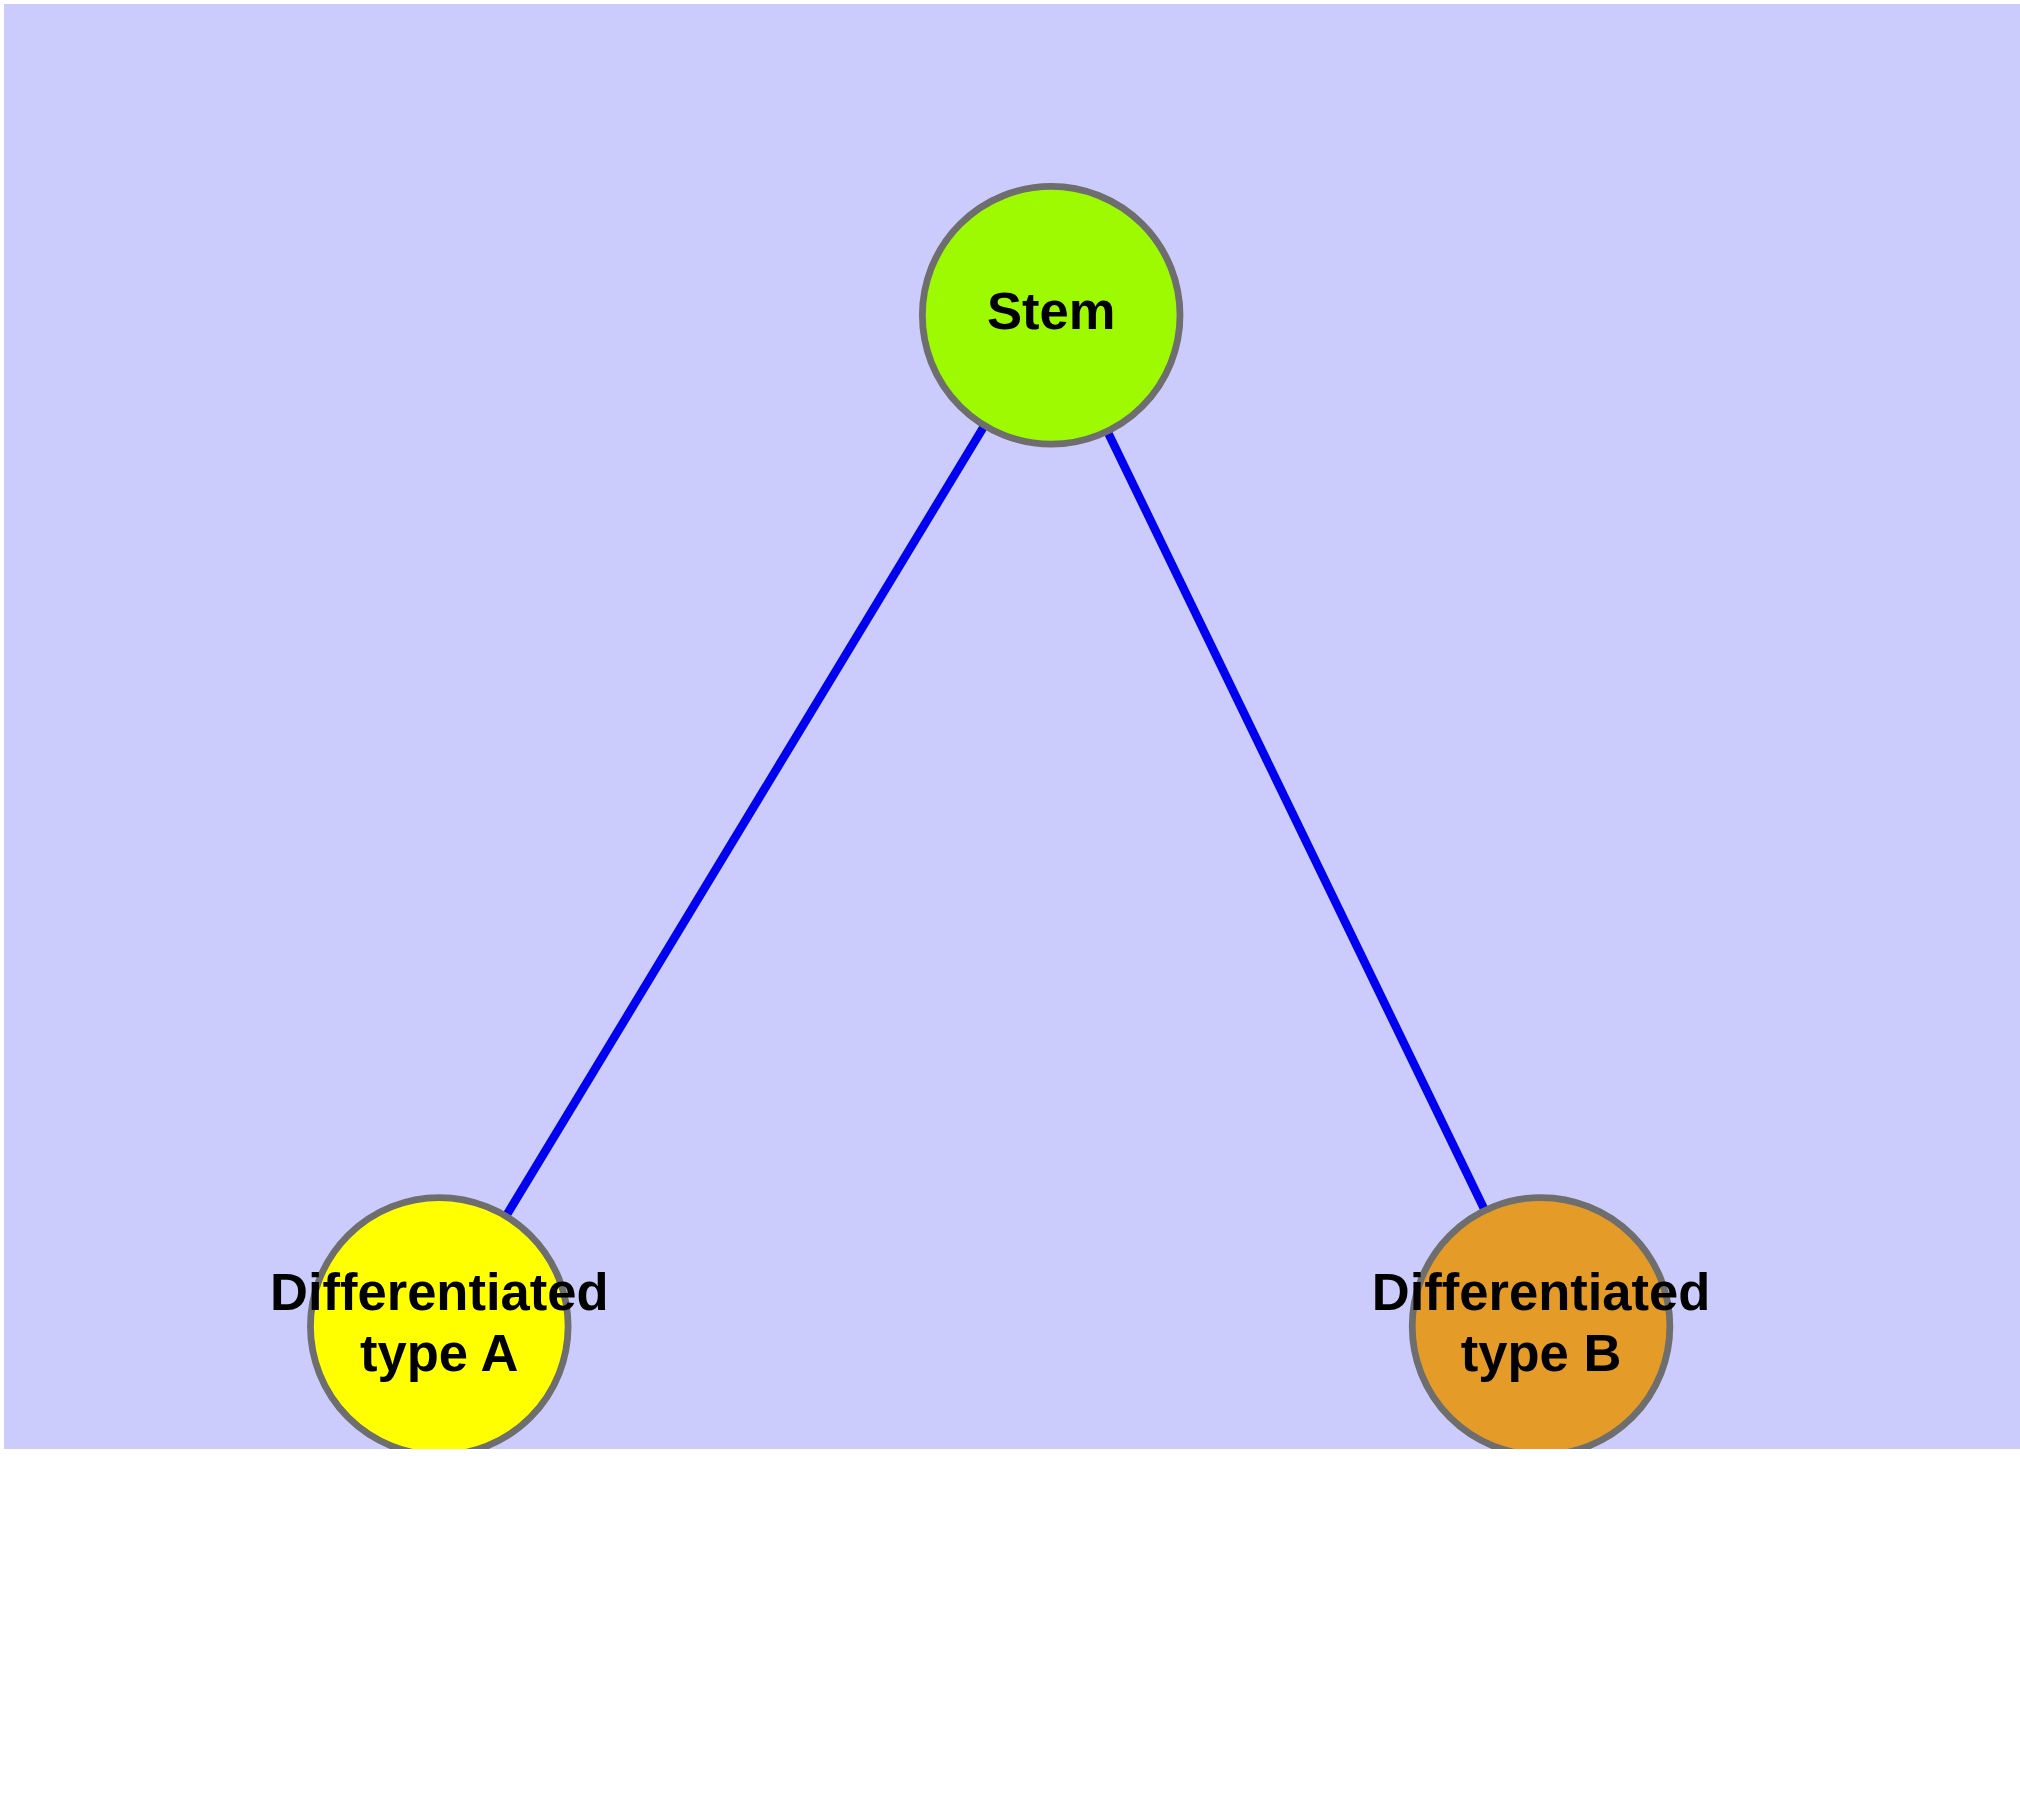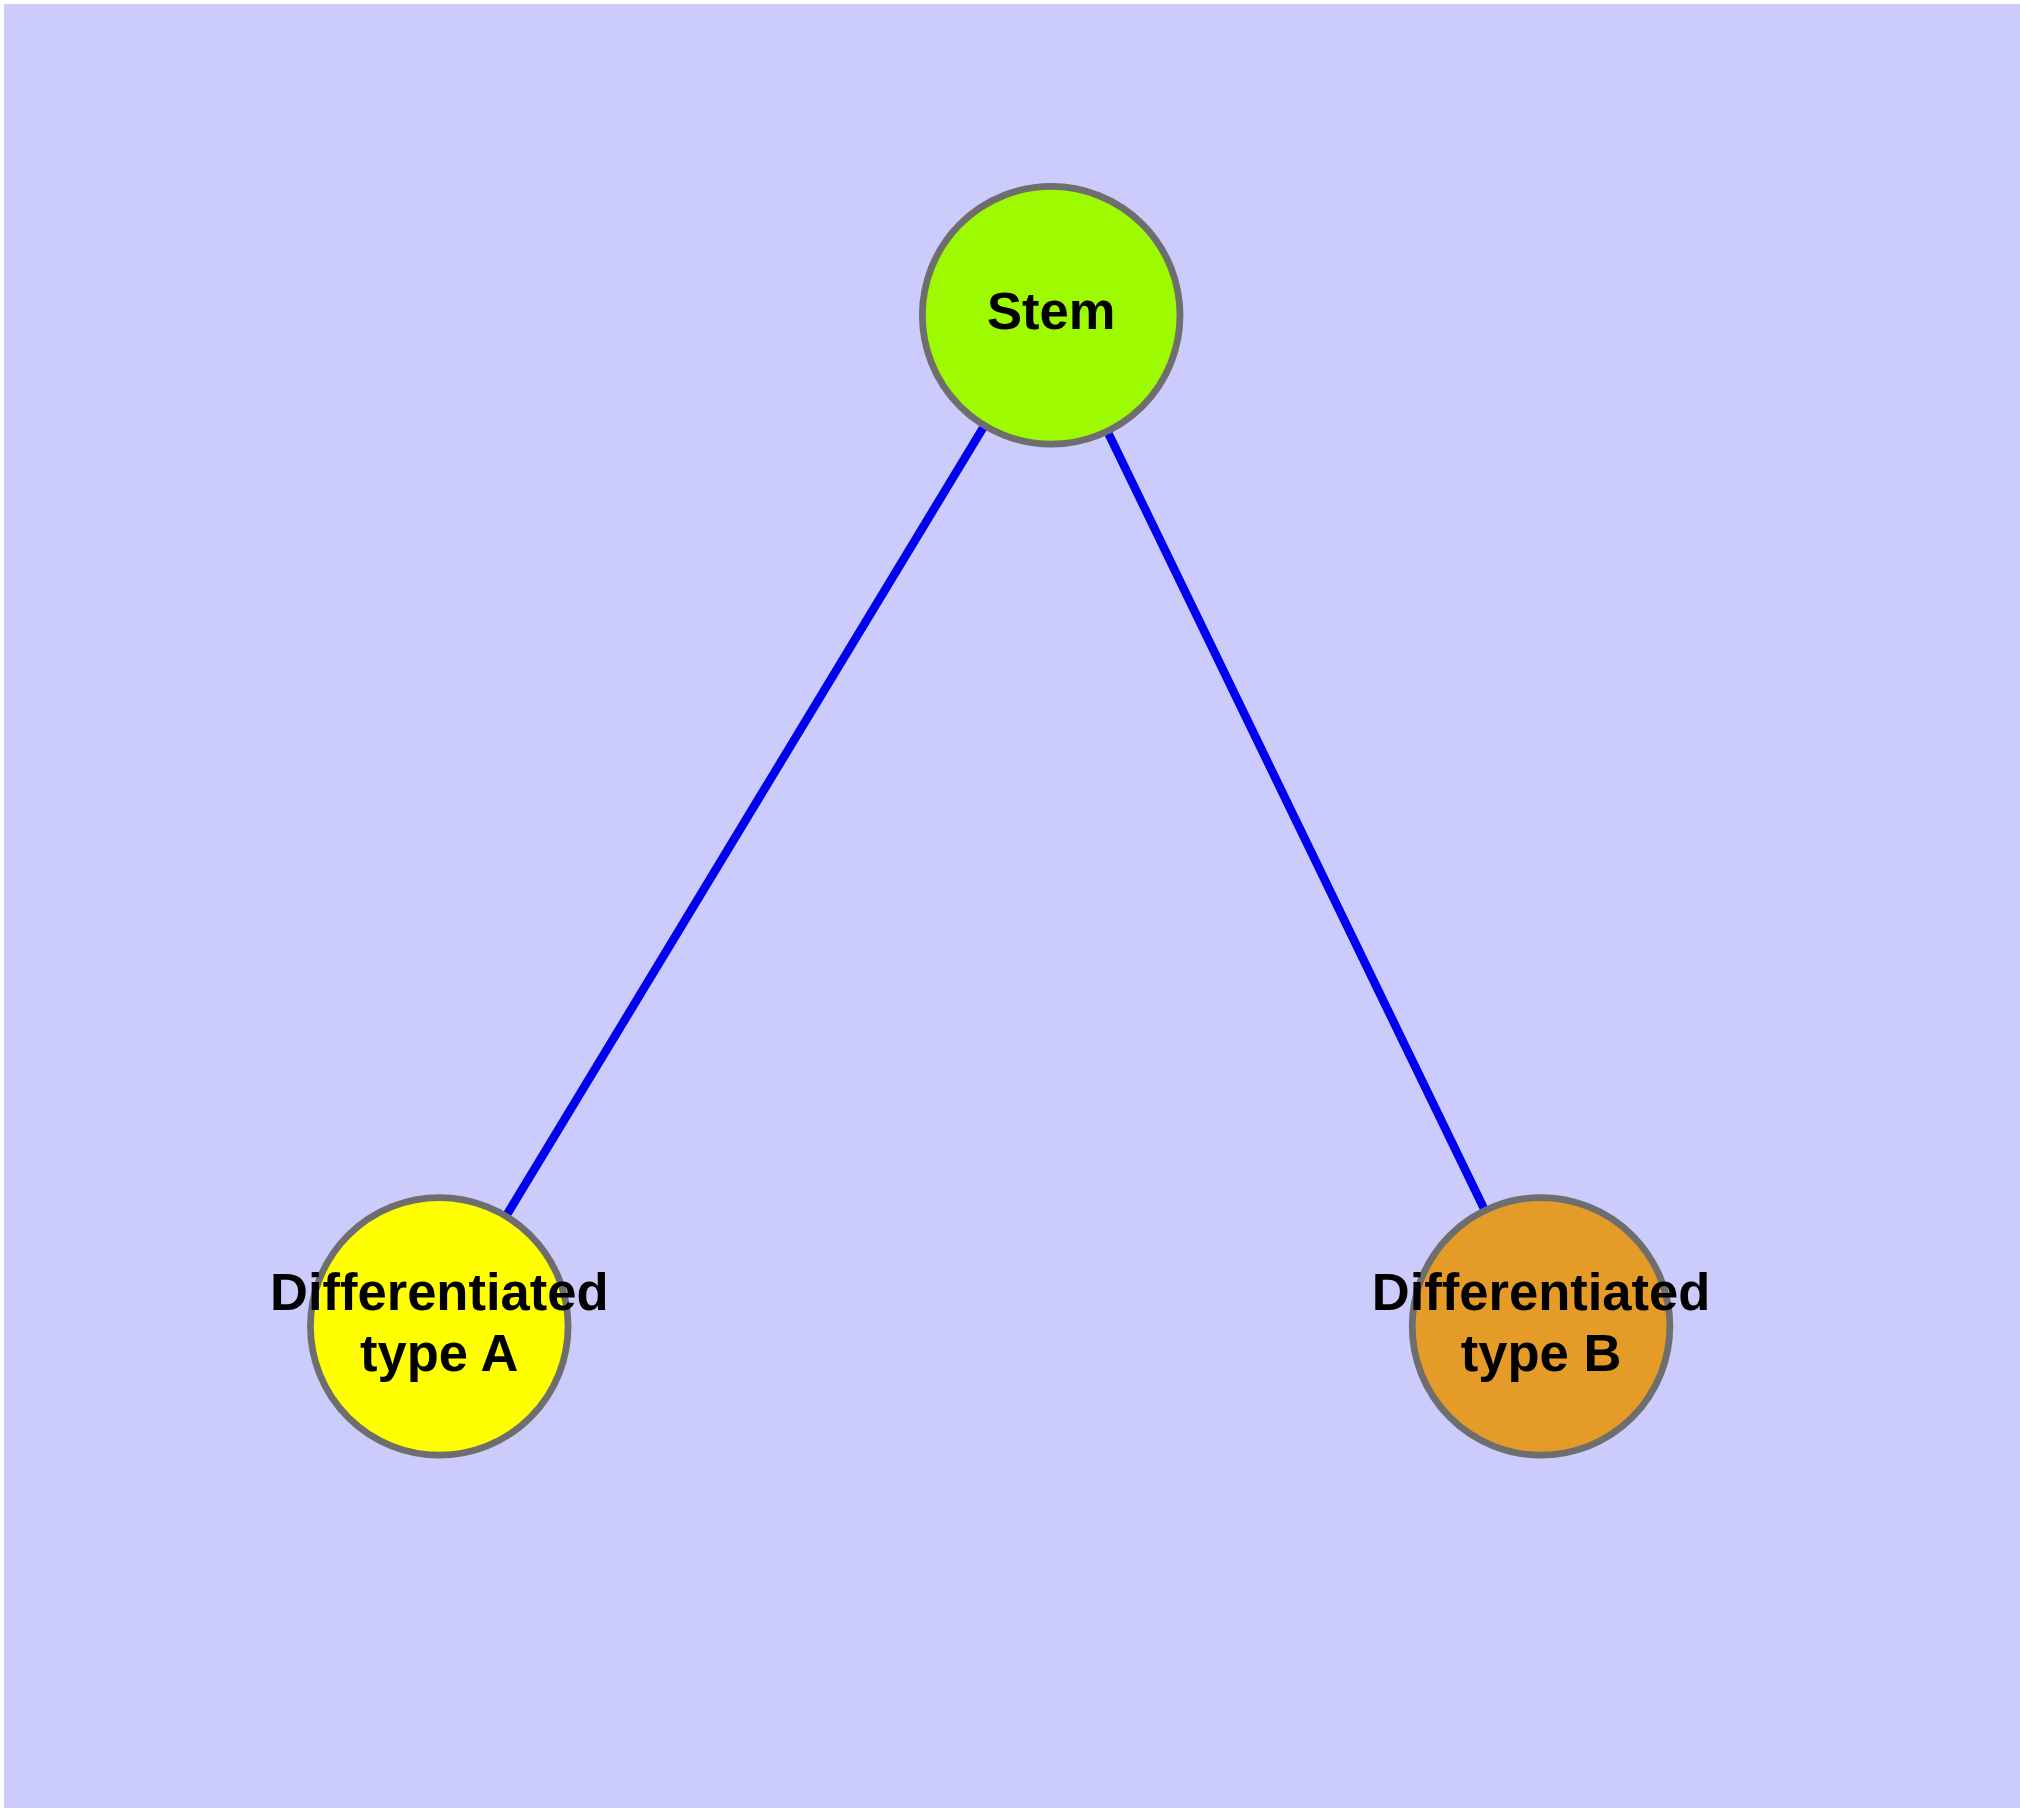--- a/index.html
+++ b/index.html
@@ -4,21 +4,21 @@
 <title>Cell Differentiation Graph</title>
 <style>
   html, body {
     margin: 0;
     padding: 0;
     background: #ffffff;
   }
   #canvas {
     position: relative;
     width: 2021px;
-    height: 1812px;
+    height: 1449px;
     background: #ffffff;
     overflow: hidden;
     font-family: "Liberation Sans", "DejaVu Sans", sans-serif;
   }
   #plot-area {
     position: absolute;
     left: 4.2px;
     top: 4.2px;
     width: 2016px;
     height: 1804px;

